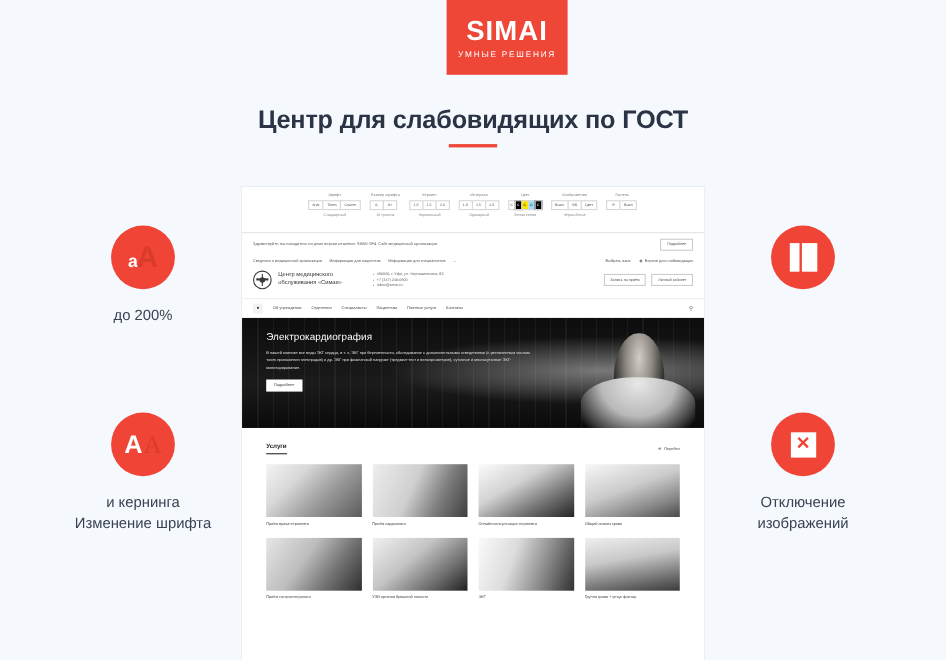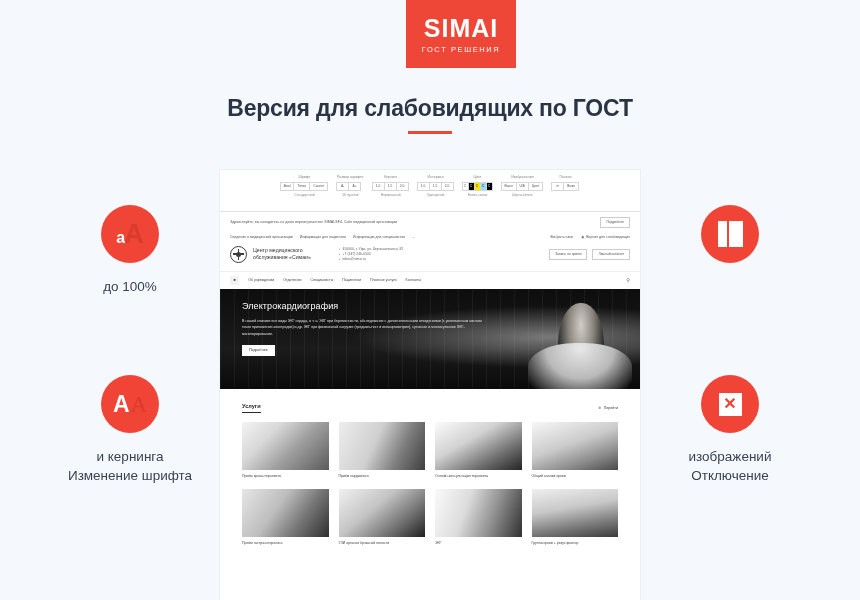--- a/index.html
+++ b/index.html
@@ -194,36 +194,36 @@
   .t6 { background: linear-gradient(140deg,#f0f0f0 0%,#c4c4c4 40%,#6b6b6b 74%,#1f1f1f 100%); }
   .t7 { background: linear-gradient(110deg,#fafafa 0%,#dcdcdc 36%,#8f8f8f 66%,#303030 100%); }
   .t8 { background: linear-gradient(170deg,#efefef 0%,#c8c8c8 40%,#808080 70%,#3a3a3a 100%); }
 </style>
 </head>
 <body>
 
 <div class="logo-wrap">
   <div class="logo">
     <div class="logo-main">SIMAI</div>
-    <div class="logo-sub">ГОСТ РЕШЕНИЯ</div>
-  </div>
-</div>
-
-<div class="page-title">Версия для слабовидящих по ГОСТ</div>
+    <div class="logo-sub">УМНЫЕ РЕШЕНИЯ</div>
+  </div>
+</div>
+
+<div class="page-title">Центр для слабовидящих по ГОСТ</div>
 <div class="title-rule"></div>
 
 <div class="feature" id="feat-font-size">
   <div class="circle">
     <span class="ico-aA">
       <span class="small">a</span>
         <span class="big">A</span>
     </span>
   </div>
   <div class="label">
-    <div>до 100%</div>
+    <div>до 200%</div>
   </div>
 </div>
 
 <div class="feature" id="feat-font-type">
   <div class="circle">
     <span class="ico-AA">
       <span class="s1">A</span>
         <span class="s2">A</span>
     </span>
   </div>
@@ -243,22 +243,22 @@
   </div>
 </div>
 
 <div class="feature" id="feat-images">
   <div class="circle">
     <span class="ico-noimg">
         <span>✕</span>
       </span>
   </div>
   <div class="label">
+    <div>Отключение</div>
     <div>изображений</div>
-    <div>Отключение</div>
   </div>
 </div>
 
 <div class="mock">
 
   <div class="a11y-bar">
 
     <div class="a11y-grp">
       <div class="grp-title">Шрифт</div>
       <div class="grp-btns">

